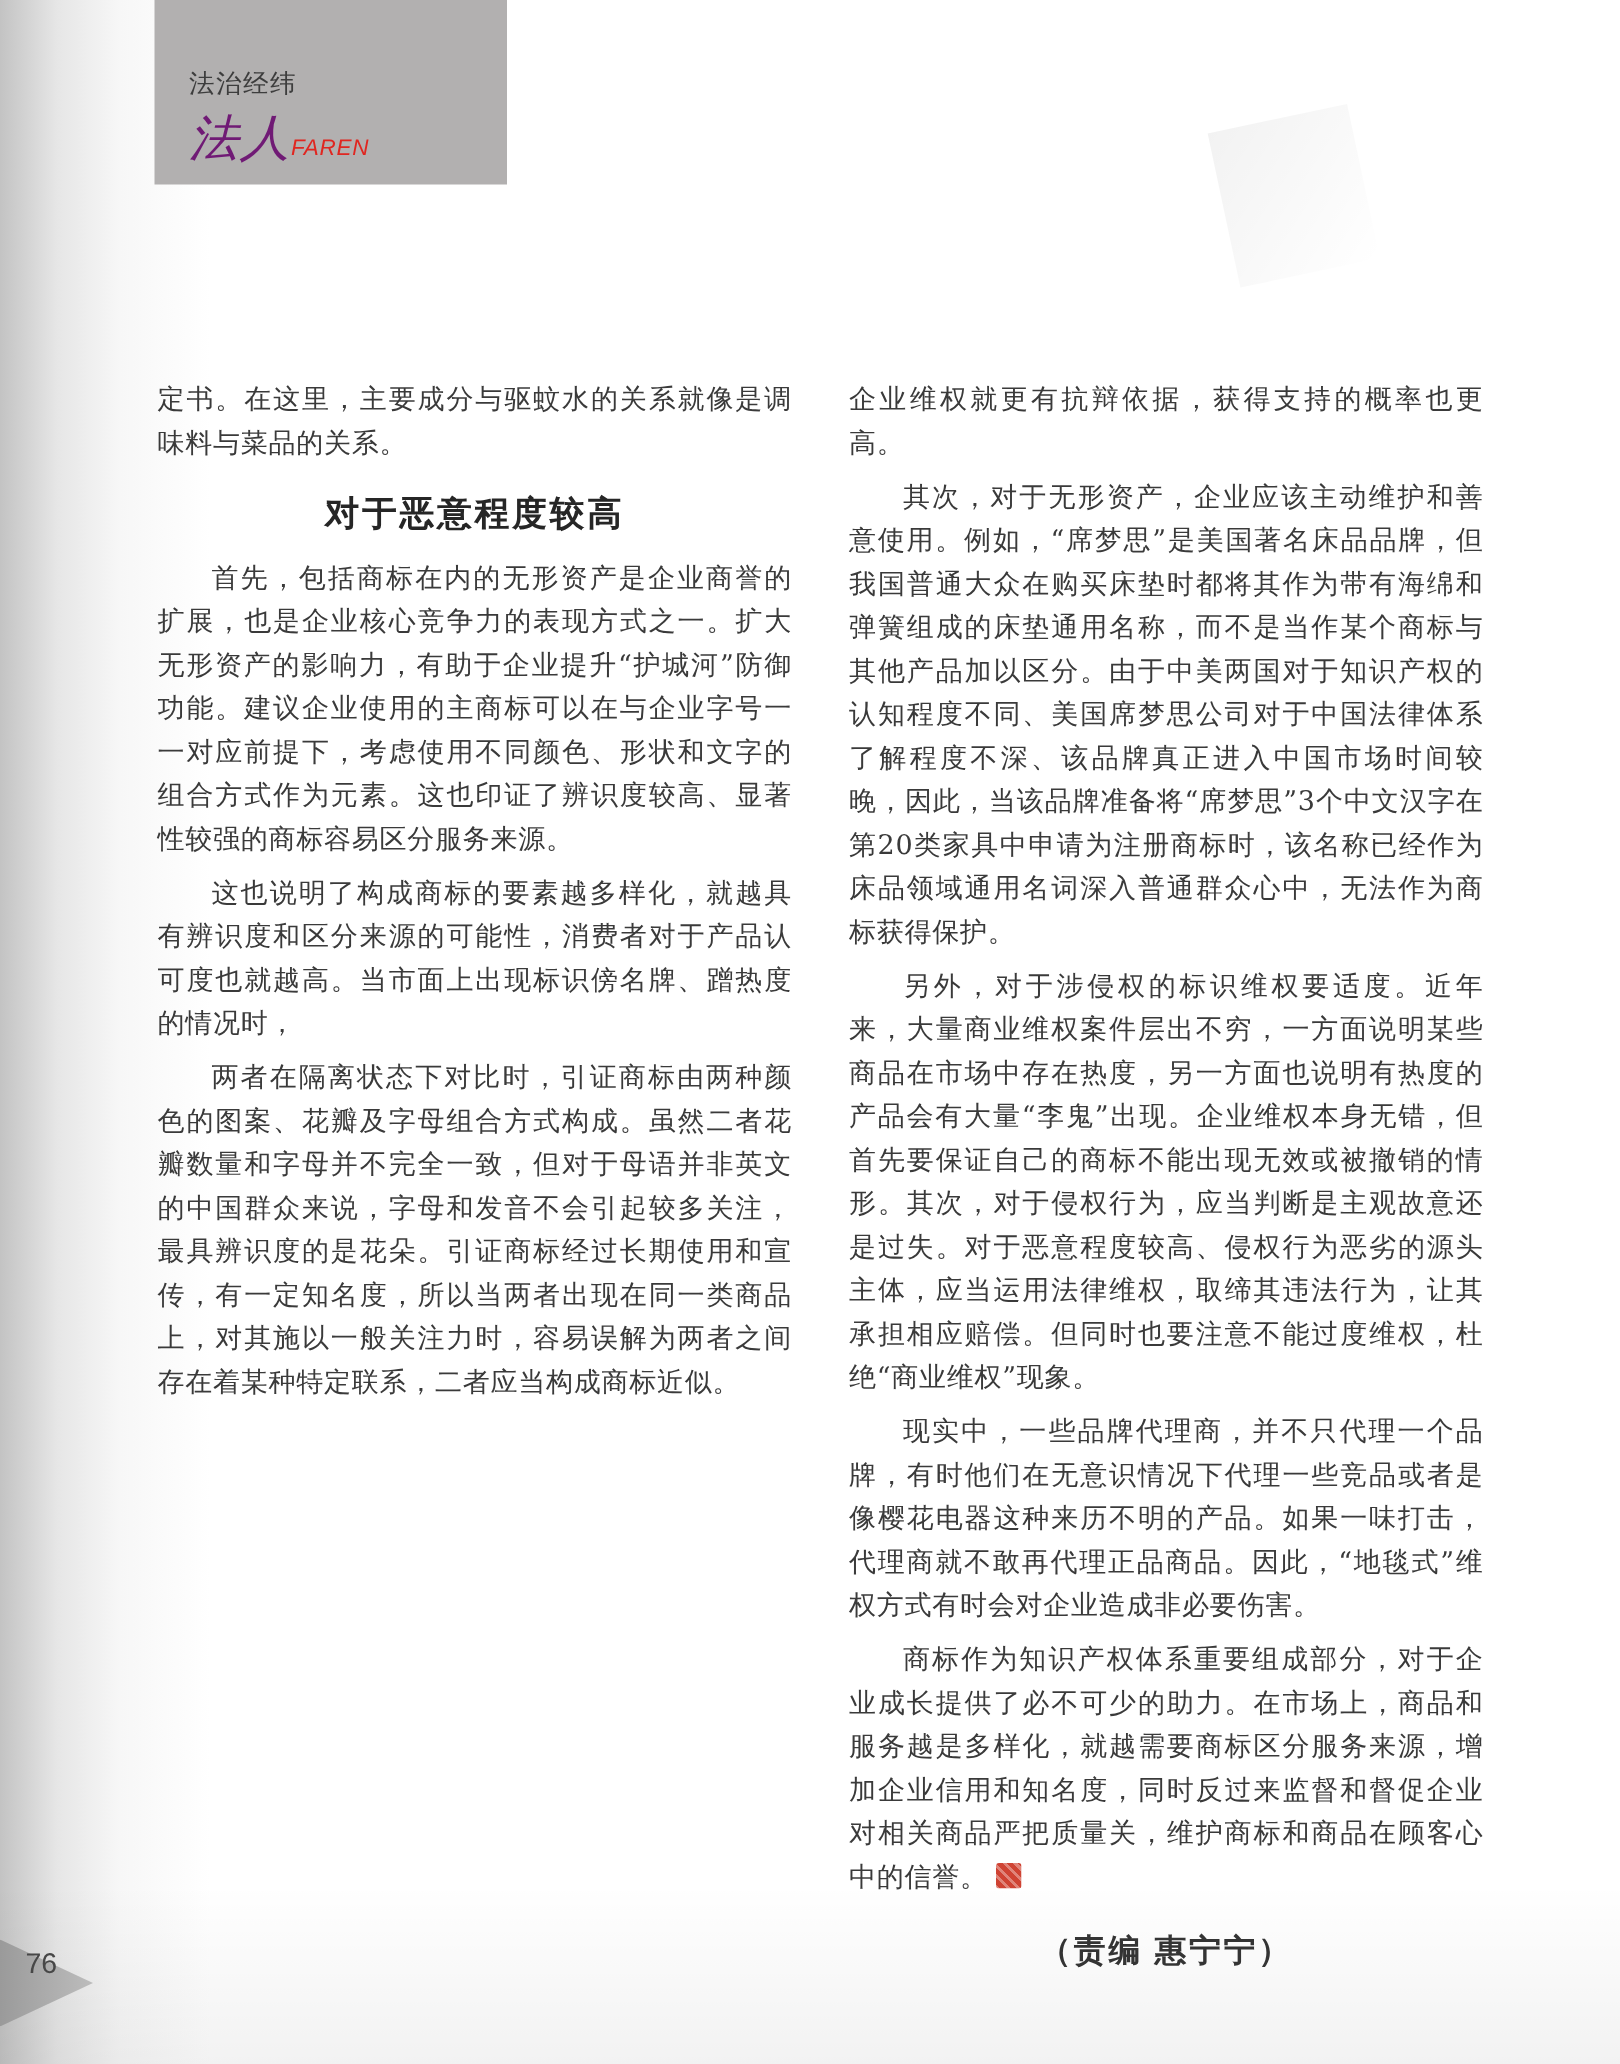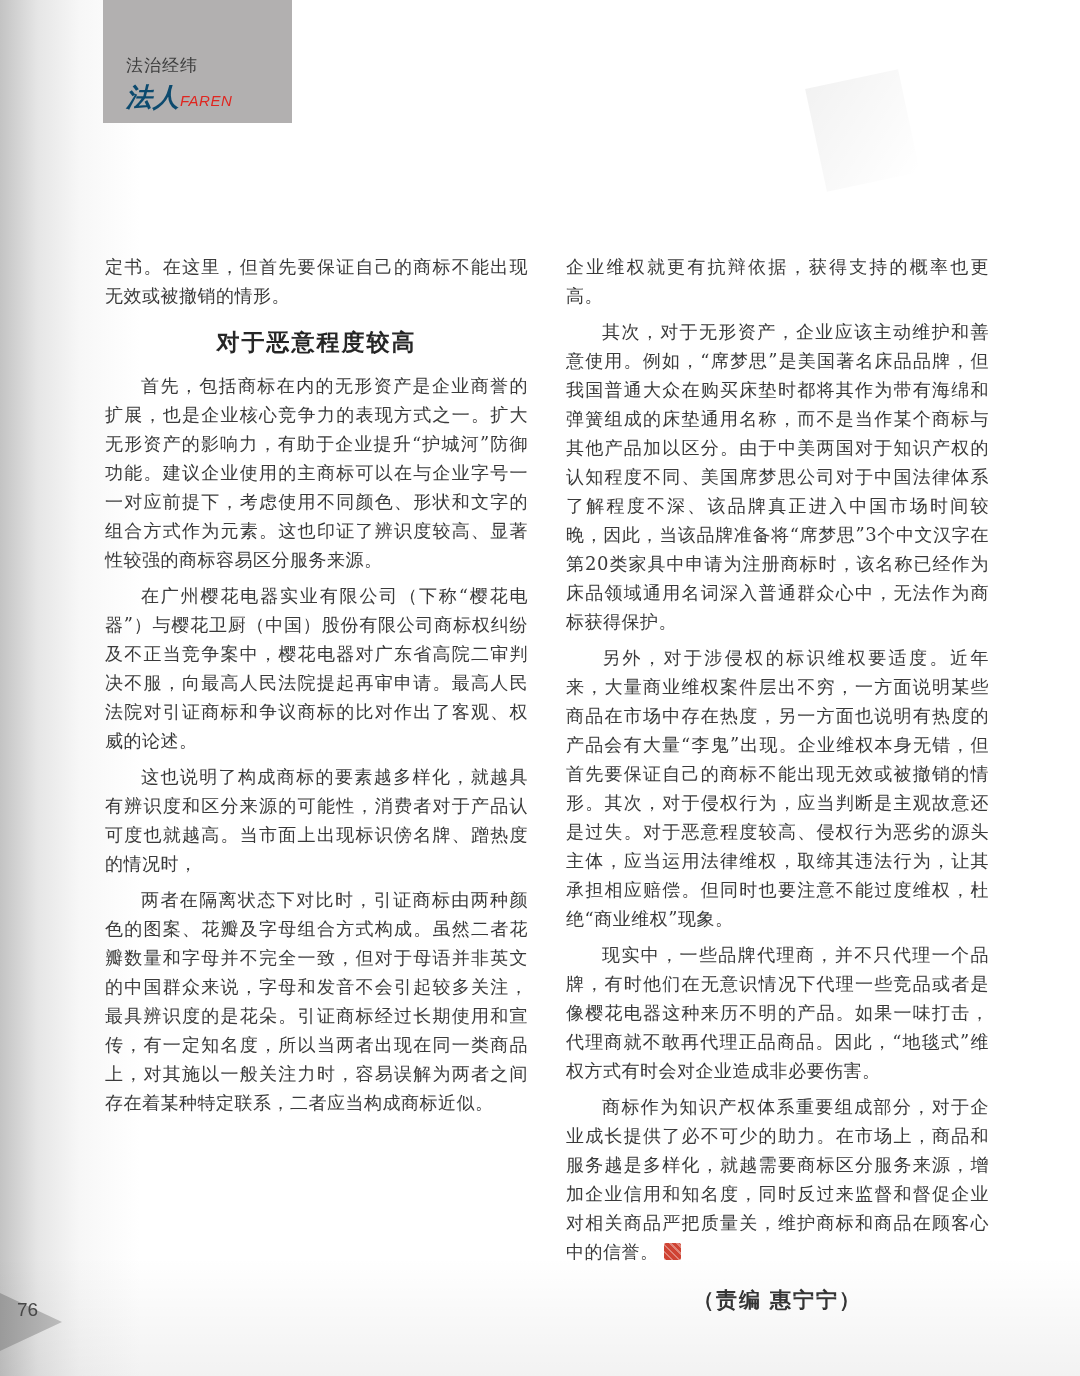--- a/index.html
+++ b/index.html
@@ -17,34 +17,34 @@
       linear-gradient(to right, #c3c3c3 0px, #e6e6e6 38px, #f7f7f7 80px, #ffffff 140px);
   }
   
   .scan-shadow{
     position:absolute;left:815px;top:78px;width:95px;height:105px;
     background:linear-gradient(135deg, rgba(0,0,0,0.05), rgba(0,0,0,0));
     transform:rotate(-12deg);
   }
   
   .header-block{
-    position:absolute;left:103px;top:0;width:189px;height:123px;
+    position:absolute;left:103px;top:0;width:235px;height:123px;
     background:#b2b0b0;
     box-sizing:border-box;
     padding:0 0 8px 23px;
     display:flex;flex-direction:column;justify-content:flex-end;
   }
   .section-label{
     font-family:"Liberation Sans","DejaVu Sans",sans-serif;
     font-size:17px;color:#3d3d3d;letter-spacing:1px;margin-bottom:3px;
   }
   .logo-row{display:flex;align-items:baseline;}
   .logo-cn{
     font-family:"Liberation Sans","DejaVu Sans",sans-serif;
-    font-size:26px;font-weight:bold;font-style:italic;color:#0c4a6e;letter-spacing:1px;
+    font-size:33px;font-weight:normal;font-style:italic;color:#701a75;letter-spacing:1px;
   }
   .logo-en{
     font-family:"Liberation Sans","DejaVu Sans",sans-serif;
     font-size:15px;font-weight:normal;font-style:italic;color:#e02620;letter-spacing:.5px;
   }
   
   .columns{
     position:absolute;left:105px;top:252px;width:885px;
     display:flex;gap:38px;
   }
@@ -100,24 +100,23 @@
     <div class="section-label">法治经纬</div>
     <div class="logo-row">
       <span class="logo-cn">法人</span>
       <span class="logo-en">FAREN</span>
     </div>
   </div>
 
   <div class="columns">
 
     <div class="col">
-      <p class="cont">定书。在这里，但首先要保证自己的商标不能出现无效或被撤销的情形。</p>
+      <p class="cont">定书。在这里，主要成分与驱蚊水的关系就像是调味料与菜品的关系。</p>
       <div class="subheading">对于恶意程度较高</div>
       <p>首先，包括商标在内的无形资产是企业商誉的扩展，也是企业核心竞争力的表现方式之一。扩大无形资产的影响力，有助于企业提升“护城河”防御功能。建议企业使用的主商标可以在与企业字号一一对应前提下，考虑使用不同颜色、形状和文字的组合方式作为元素。这也印证了辨识度较高、显著性较强的商标容易区分服务来源。</p>
-      <p>在广州樱花电器实业有限公司（下称“樱花电器”）与樱花卫厨（中国）股份有限公司商标权纠纷及不正当竞争案中，樱花电器对广东省高院二审判决不服，向最高人民法院提起再审申请。最高人民法院对引证商标和争议商标的比对作出了客观、权威的论述。</p>
       <p>这也说明了构成商标的要素越多样化，就越具有辨识度和区分来源的可能性，消费者对于产品认可度也就越高。当市面上出现标识傍名牌、蹭热度的情况时，</p>
       <p>两者在隔离状态下对比时，引证商标由两种颜色的图案、花瓣及字母组合方式构成。虽然二者花瓣数量和字母并不完全一致，但对于母语并非英文的中国群众来说，字母和发音不会引起较多关注，最具辨识度的是花朵。引证商标经过长期使用和宣传，有一定知名度，所以当两者出现在同一类商品上，对其施以一般关注力时，容易误解为两者之间存在着某种特定联系，二者应当构成商标近似。</p>
     </div>
 
     <div class="col">
       <p class="cont">企业维权就更有抗辩依据，获得支持的概率也更高。</p>
       <p>其次，对于无形资产，企业应该主动维护和善意使用。例如，“席梦思”是美国著名床品品牌，但我国普通大众在购买床垫时都将其作为带有海绵和弹簧组成的床垫通用名称，而不是当作某个商标与其他产品加以区分。由于中美两国对于知识产权的认知程度不同、美国席梦思公司对于中国法律体系了解程度不深、该品牌真正进入中国市场时间较晚，因此，当该品牌准备将“席梦思”3个中文汉字在第20类家具中申请为注册商标时，该名称已经作为床品领域通用名词深入普通群众心中，无法作为商标获得保护。</p>
       <p>另外，对于涉侵权的标识维权要适度。近年来，大量商业维权案件层出不穷，一方面说明某些商品在市场中存在热度，另一方面也说明有热度的产品会有大量“李鬼”出现。企业维权本身无错，但首先要保证自己的商标不能出现无效或被撤销的情形。其次，对于侵权行为，应当判断是主观故意还是过失。对于恶意程度较高、侵权行为恶劣的源头主体，应当运用法律维权，取缔其违法行为，让其承担相应赔偿。但同时也要注意不能过度维权，杜绝“商业维权”现象。</p>
       <p>现实中，一些品牌代理商，并不只代理一个品牌，有时他们在无意识情况下代理一些竞品或者是像樱花电器这种来历不明的产品。如果一味打击，代理商就不敢再代理正品商品。因此，“地毯式”维权方式有时会对企业造成非必要伤害。</p>
       <p><span>商标作为知识产权体系重要组成部分，对于企业成长提供了必不可少的助力。在市场上，商品和服务越是多样化，就越需要商标区分服务来源，增加企业信用和知名度，同时反过来监督和督促企业对相关商品严把质量关，维护商标和商品在顾客心中的信誉。</span><span class="seal"></span></p>

